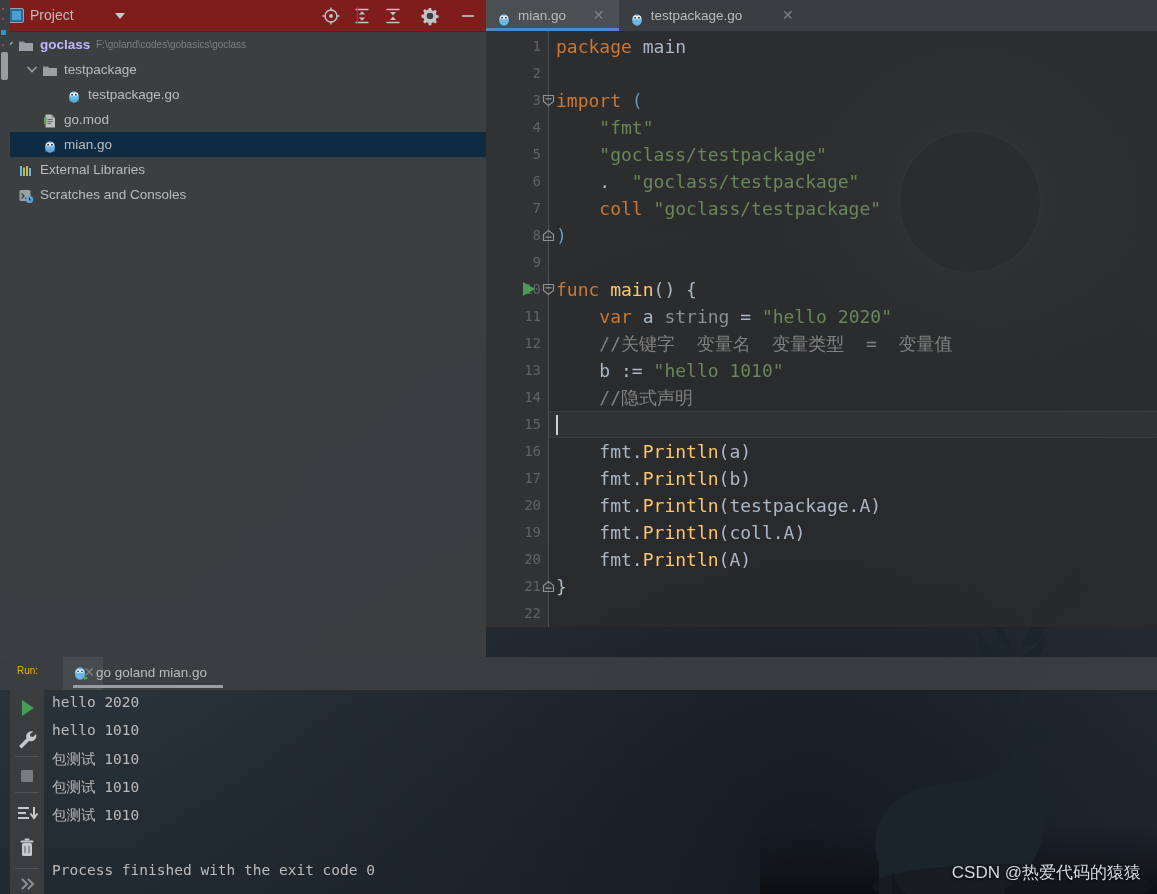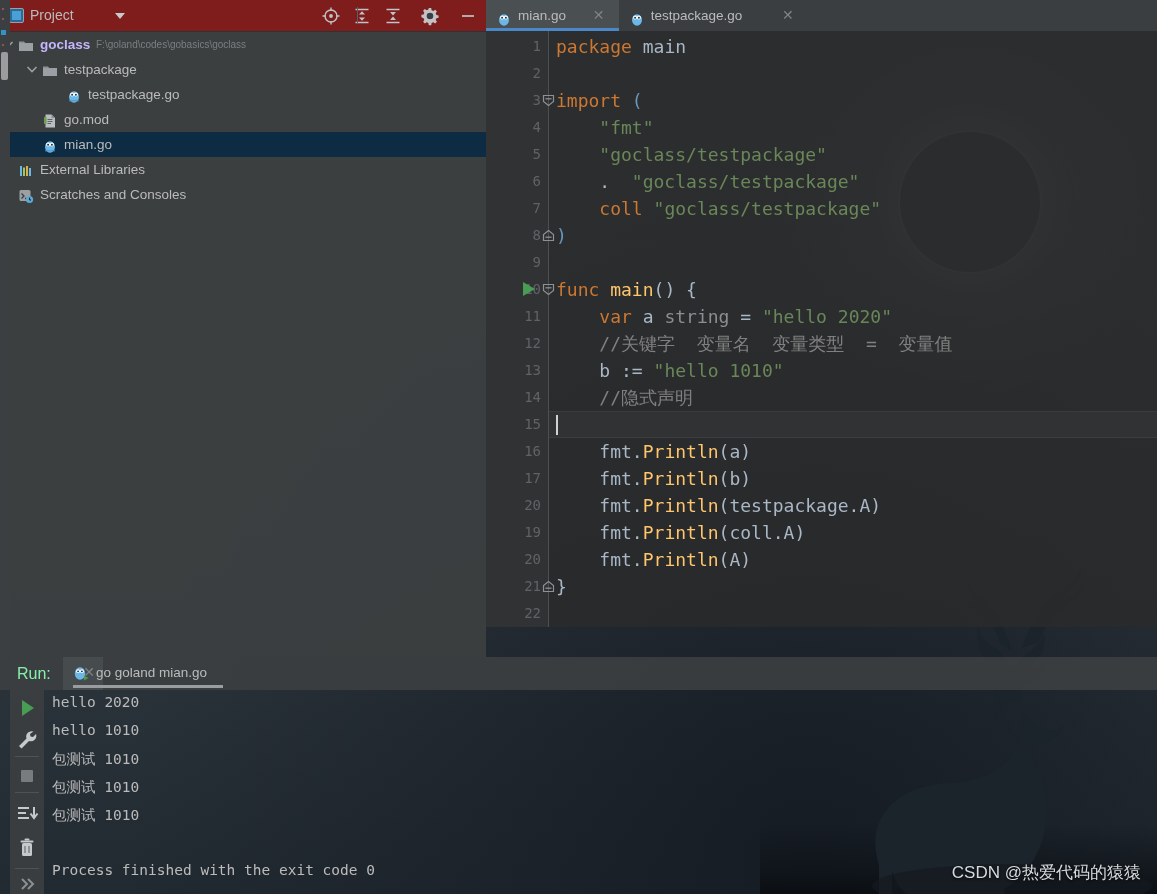--- a/index.html
+++ b/index.html
@@ -90,21 +90,21 @@
 
   #breadcrumb{position:absolute;left:0;bottom:0;width:100%;height:30px;
      background:rgba(62,66,69,.90);border-top:1px solid #4b4f51;box-sizing:border-box;}
   #breadcrumb span{position:absolute;left:85px;top:6px;font-size:13.5px;color:#a7abad;}
 
   #scrollzone{position:absolute;right:0;top:0;width:26px;height:100%;}
 
   
   #runpanel{left:0;top:657px;width:1157px;height:237px;z-index:4;}
   #runhdr{position:relative;height:33px;background:rgba(60,63,65,.92);}
-  #runhdr .runlbl{position:absolute;left:17px;top:8px;font-size:16px;color:#86efac;text-align:center;}
+  #runhdr .runlbl{position:absolute;left:17px;top:8px;font-size:10px;color:#eab308;text-align:center;}
   #runtab{position:absolute;left:63px;top:0;height:33px;background:rgba(72,76,78,.92);padding:0 30px 0 10px;cursor:pointer;}
   #runtab .gic{position:absolute;left:10px;top:8px;width:17px;height:17px;}
   #runtab .rname{position:absolute;left:33px;top:8px;font-size:13.5px;color:#bbbbbb;white-space:nowrap;}
   #runtab .rclose{position:absolute;right:8px;top:7px;font-size:14px;color:#7e8385;}
   #runtab .uline{position:absolute;left:10px;bottom:2px;height:3px;width:150px;background:#9a9da0;}
 
   #runside{position:absolute;left:10px;top:33px;width:34px;height:204px;background:rgba(60,63,65,.9);}
   #runside .sbtn{position:absolute;left:3px;width:28px;height:28px;cursor:pointer;}
   #runside .sep{position:absolute;left:5px;width:24px;height:1px;background:#4f5254;}
 

